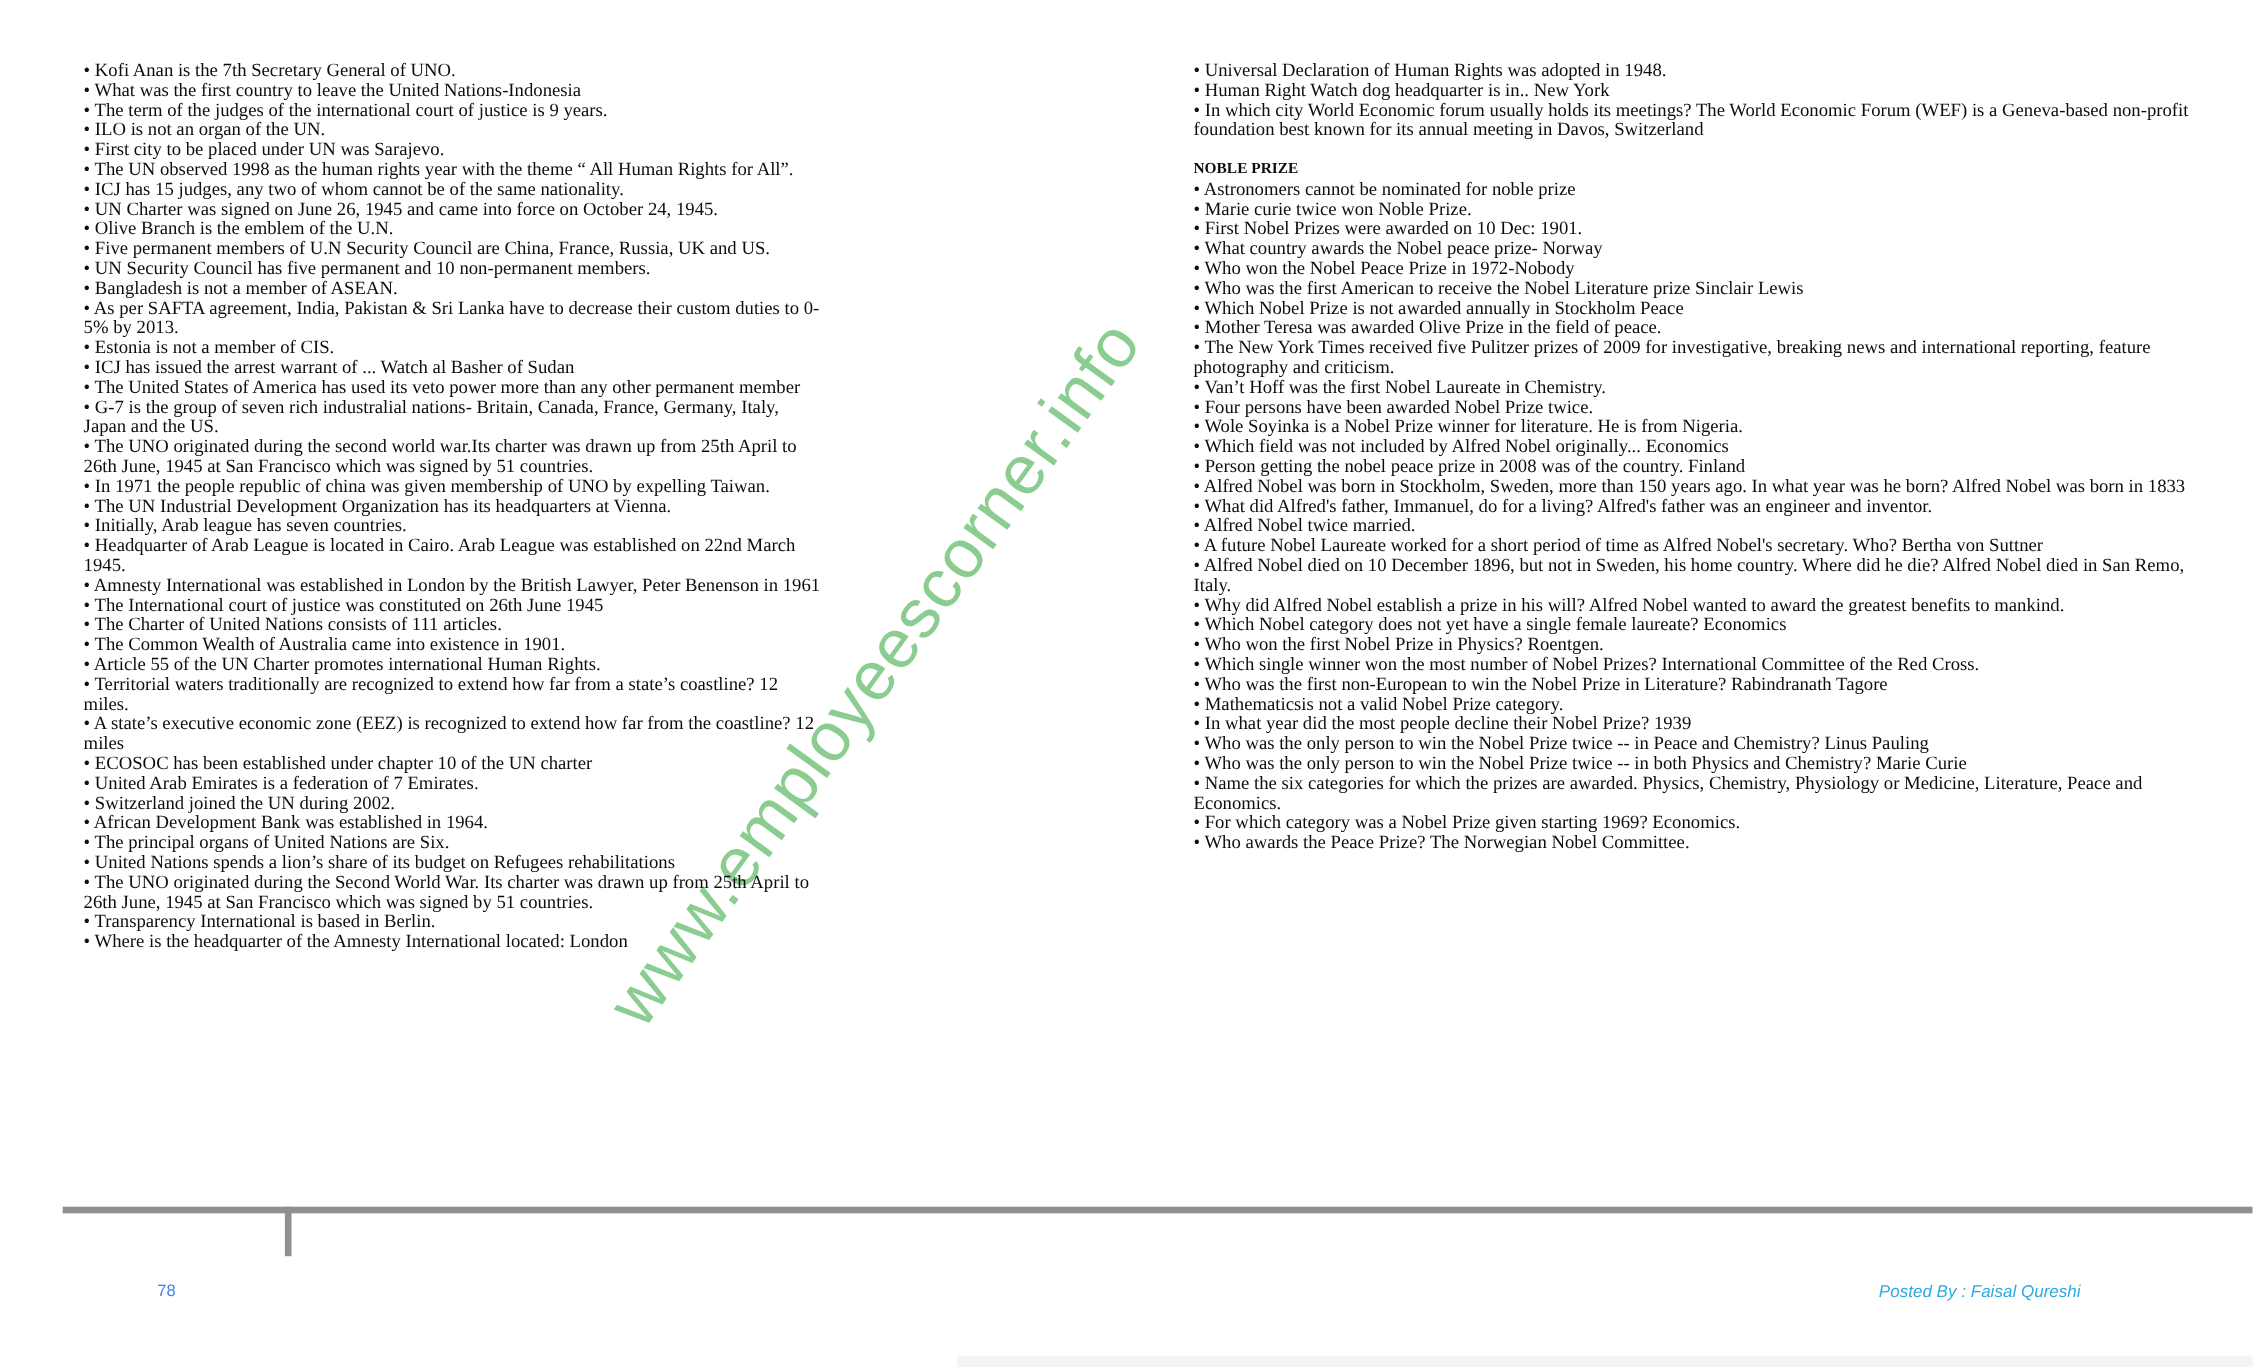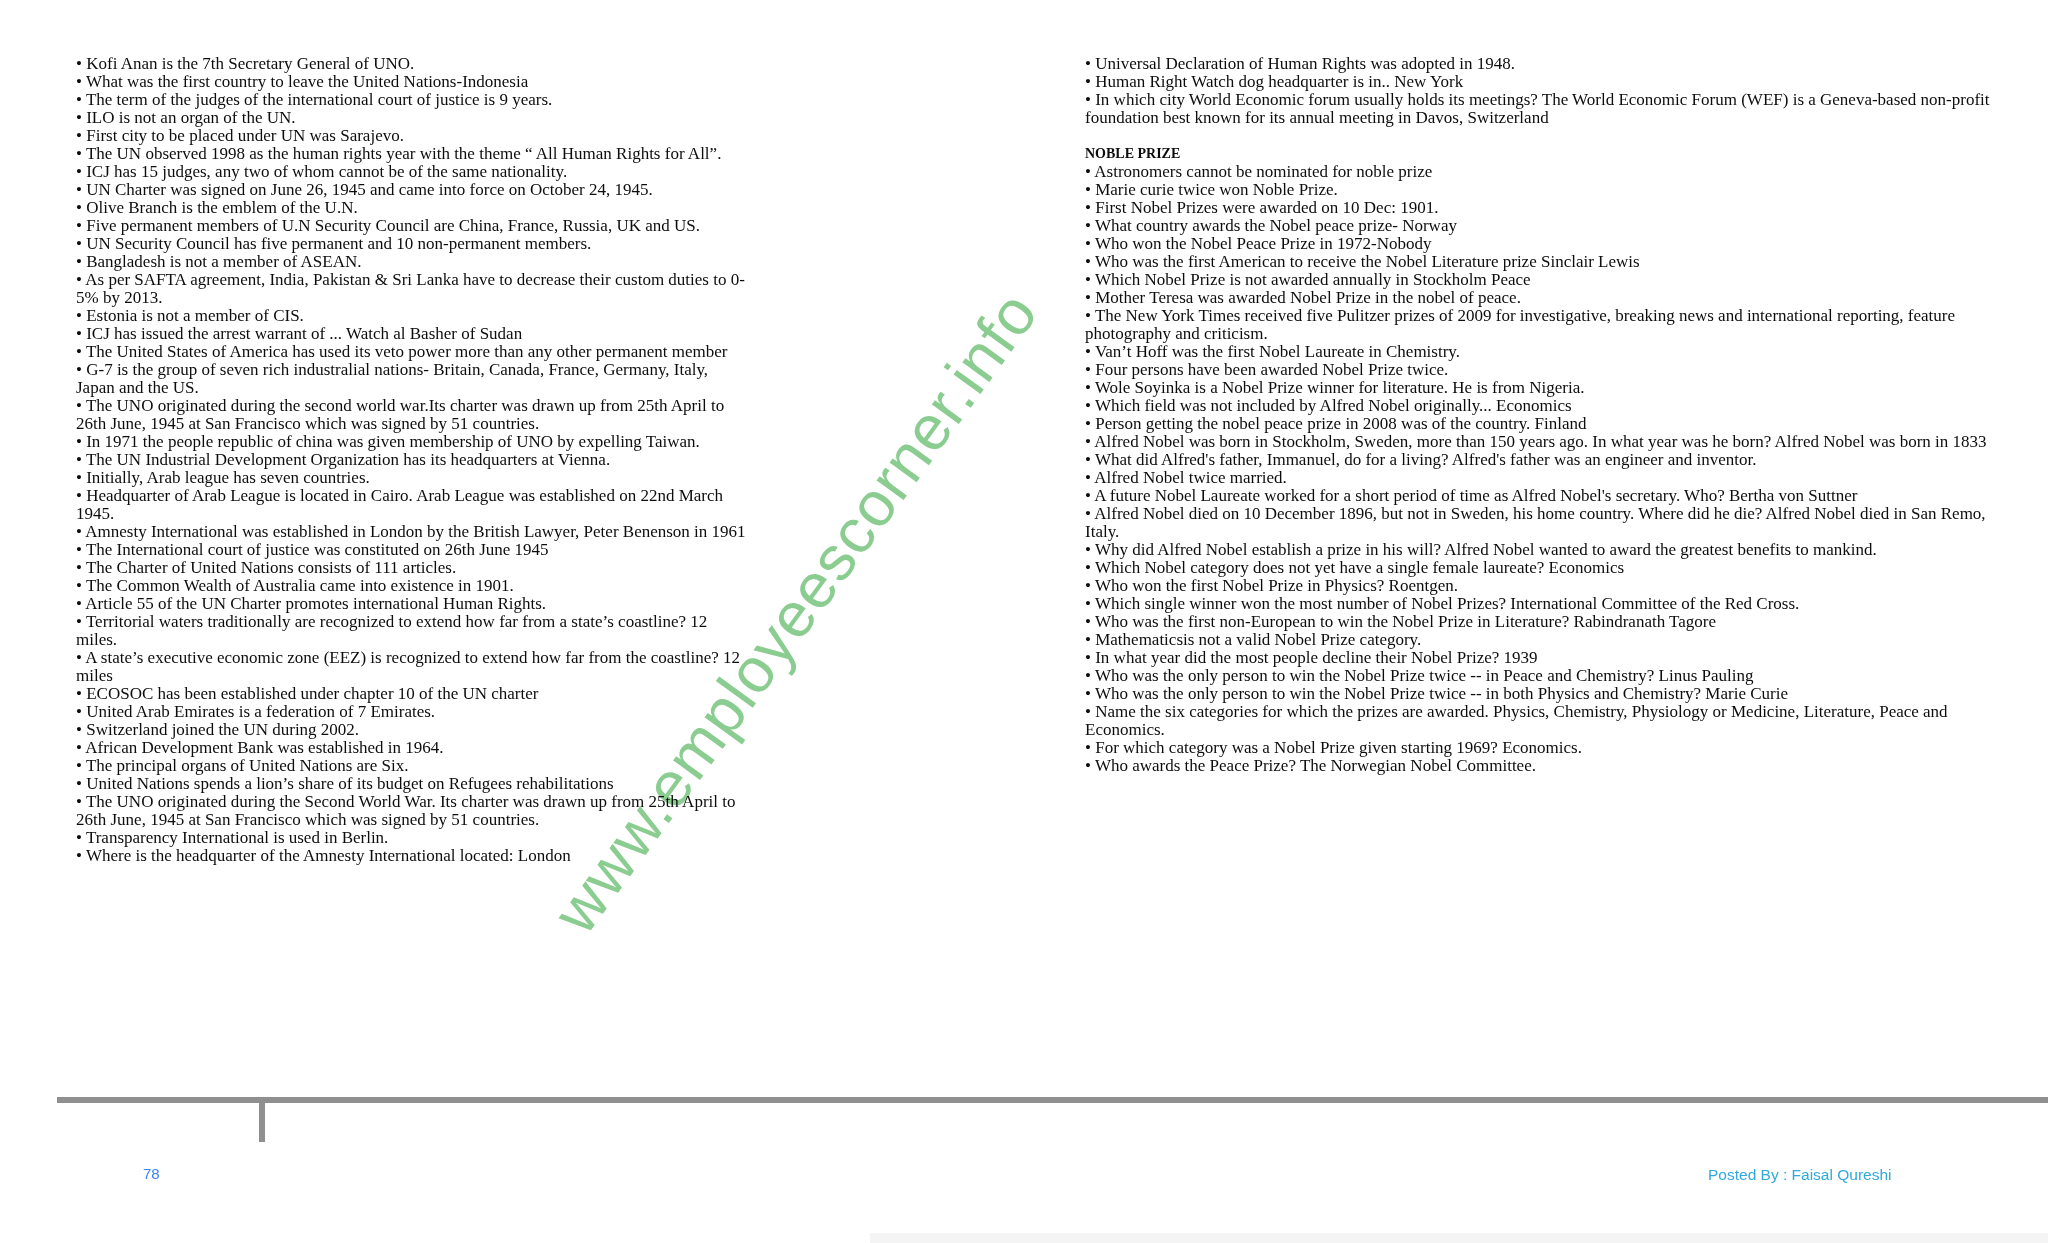--- a/index.html
+++ b/index.html
@@ -67,20 +67,21 @@
     color: #3b82f6;
     z-index: 3;
   }
   .posted-by {
     position: absolute;
     left: 1708px; top: 1166px;
     font-family: "Liberation Sans", sans-serif;
     font-size: 15.5px;
     color: #2fa9de;
     z-index: 3;
+    font-style: italic;
   }
   .bottom-strip {
     position: absolute;
     left: 870px; right: 0; bottom: 0;
     height: 10px;
     background: #f4f4f5;
     z-index: 1;
   }
 </style>
 </head>
@@ -118,40 +119,40 @@
       <p class="li">• Article 55 of the UN Charter promotes international Human Rights.</p>
       <p class="li">• Territorial waters traditionally are recognized to extend how far from a state’s coastline? 12 miles.</p>
       <p class="li">• A state’s executive economic zone (EEZ) is recognized to extend how far from the coastline? 12 miles</p>
       <p class="li">• ECOSOC has been established under chapter 10 of the UN charter</p>
       <p class="li">• United Arab Emirates is a federation of 7 Emirates.</p>
       <p class="li">• Switzerland joined the UN during 2002.</p>
       <p class="li">• African Development Bank was established in 1964.</p>
       <p class="li">• The principal organs of United Nations are Six.</p>
       <p class="li">• United Nations spends a lion’s share of its budget on Refugees rehabilitations</p>
       <p class="li">• The UNO originated during the Second World War. Its charter was drawn up from 25th April to 26th June, 1945 at San Francisco which was signed by 51 countries.</p>
-      <p class="li">• Transparency International is used in Berlin.</p>
+      <p class="li">• Transparency International is based in Berlin.</p>
       <p class="li">• Where is the headquarter of the Amnesty International located: London</p>
     </div>
 
   <div class="col col-right">
     <div>
         <p class="li">• Universal Declaration of Human Rights was adopted in 1948.</p>
         <p class="li">• Human Right Watch dog headquarter is in.. New York</p>
         <p class="li">• In which city World Economic forum usually holds its meetings? The World Economic Forum (WEF) is a Geneva-based non-profit foundation best known for its annual meeting in Davos, Switzerland</p>
       </div>
     <p class="section-heading">NOBLE PRIZE</p>
     <div>
         <p class="li">• Astronomers cannot be nominated for noble prize</p>
         <p class="li">• Marie curie twice won Noble Prize.</p>
         <p class="li">• First Nobel Prizes were awarded on 10 Dec: 1901.</p>
         <p class="li">• What country awards the Nobel peace prize- Norway</p>
         <p class="li">• Who won the Nobel Peace Prize in 1972-Nobody</p>
         <p class="li">• Who was the first American to receive the Nobel Literature prize Sinclair Lewis</p>
         <p class="li">• Which Nobel Prize is not awarded annually in Stockholm Peace</p>
-        <p class="li">• Mother Teresa was awarded Nobel Prize in the nobel of peace.</p>
+        <p class="li">• Mother Teresa was awarded Olive Prize in the field of peace.</p>
         <p class="li">• The New York Times received five Pulitzer prizes of 2009 for investigative, breaking news and international reporting, feature photography and criticism.</p>
         <p class="li">• Van’t Hoff was the first Nobel Laureate in Chemistry.</p>
         <p class="li">• Four persons have been awarded Nobel Prize twice.</p>
         <p class="li">• Wole Soyinka is a Nobel Prize winner for literature. He is from Nigeria.</p>
         <p class="li">• Which field was not included by Alfred Nobel originally... Economics</p>
         <p class="li">• Person getting the nobel peace prize in 2008 was of the country. Finland</p>
         <p class="li">• Alfred Nobel was born in Stockholm, Sweden, more than 150 years ago. In what year was he born? Alfred Nobel was born in 1833</p>
         <p class="li">• What did Alfred's father, Immanuel, do for a living? Alfred's father was an engineer and inventor.</p>
         <p class="li">• Alfred Nobel twice married.</p>
         <p class="li">• A future Nobel Laureate worked for a short period of time as Alfred Nobel's secretary. Who? Bertha von Suttner</p>

